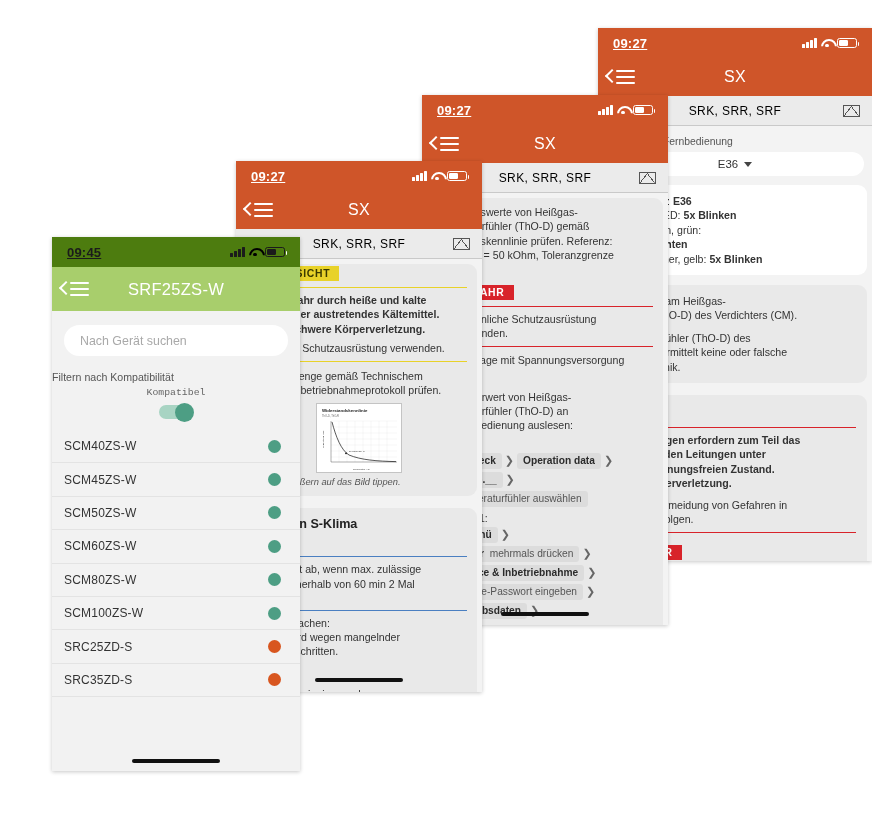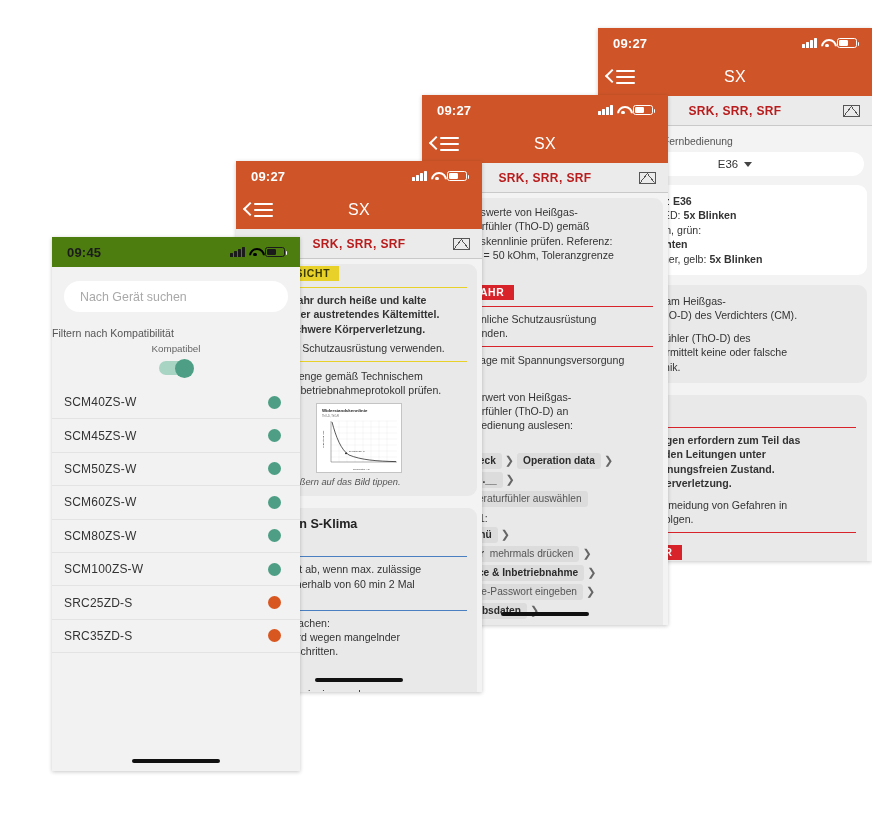--- a/index.html
+++ b/index.html
@@ -5,21 +5,21 @@
   * { box-sizing: border-box; margin:0; padding:0; }
   html,body { width:872px; height:818px; background:#ffffff; font-family:"Liberation Sans", sans-serif; }
   #stage { position:relative; width:872px; height:818px; overflow:hidden; background:#fff; }
 
   .phone { position:absolute; overflow:hidden; background:#f2f2f2;
            box-shadow:0 1px 4px rgba(0,0,0,.22); }
 
   
   .statusbar { height:30px; display:flex; align-items:center; justify-content:space-between;
                padding:0 15px; }
-  .clock { font-size:13px; font-weight:bold; color:#fff; letter-spacing:.2px; }
+  .clock { font-size:13px; font-weight:bold; color:#fff; letter-spacing:.2px;text-decoration:underline; }
   .sb-icons { display:flex; align-items:center; gap:4px; }
   .bars { display:flex; align-items:flex-end; gap:1.4px; height:10px; }
   .bars i { display:block; width:2.6px; background:#fff; border-radius:.5px; }
   .bars i:nth-child(1){height:4px} .bars i:nth-child(2){height:6px}
   .bars i:nth-child(3){height:8px} .bars i:nth-child(4){height:10px}
   .wifi { width:12px; height:10px; position:relative; }
   .wifi::before{ content:""; position:absolute; left:0; top:1px; width:12px; height:12px;
       border:2.2px solid #fff; border-radius:50%; clip-path:polygon(0 0,100% 0,100% 45%,0 45%); }
   .wifi::after{ content:""; position:absolute; left:4.4px; top:6.2px; width:3.2px; height:3.2px;
       background:#fff; border-radius:50%; }
@@ -37,21 +37,21 @@
   .chev-back { width:11px; height:18px; position:relative; z-index:2; }
   .chev-back::before{ content:""; position:absolute; left:2px; top:3px; width:8px; height:8px;
       border-left:2.2px solid #fff; border-bottom:2.2px solid #fff; transform:rotate(45deg); }
   .burger { width:19px; height:14px; display:flex; flex-direction:column;
             justify-content:space-between; z-index:2; }
   .burger i { display:block; height:2.2px; background:#fff; border-radius:1px; }
 
   
   .subhdr { height:30px; background:#ebebeb; border-bottom:1px solid #c9c9c9;
             display:flex; align-items:center; justify-content:center; position:relative; }
-  .subhdr .t { font-size:12px; font-weight:bold; color:#b91c1c; letter-spacing:.4px; }
+  .subhdr .t { font-size:12px; font-weight:normal; color:#000000; letter-spacing:.4px; }
   .mail { position:absolute; right:12px; top:50%; transform:translateY(-50%);
           width:17px; height:12px; border:1.3px solid #555; }
   .mail::before{ content:""; position:absolute; left:0; top:0; width:100%; height:100%;
      background:
        linear-gradient(to bottom right, transparent 46%, #555 46%, #555 54%, transparent 54%),
        linear-gradient(to bottom left,  transparent 46%, #555 46%, #555 54%, transparent 54%);
      background-size:50.5% 100%; background-repeat:no-repeat;
      background-position:left top, right top; }
 
   
@@ -100,21 +100,21 @@
             border-top:5px solid #444; }
   .lbl-grey { font-size:10.4px; color:#555; padding:2px 10px 0; }
 
   
   .search { background:#fff; border-radius:18px; height:31px; margin:14px 12px 0;
             display:flex; align-items:center; padding:0 16px; }
   .search span { font-size:12.4px; color:#a9a9a9; }
   .filt-title { font-size:10.6px; color:#555; margin-top:15px; }
   .filt-row { display:flex; margin-top:4px; }
   .filt-col { flex:1; text-align:center; }
-  .filt-col .cl { font-size:9.8px; color:#666; }
+  .filt-col .cl { font-size:9.8px; color:#666;font-family:Liberation Mono, monospace; }
   .tog { width:34px; height:14px; border-radius:8px; margin:7px auto 0; position:relative; }
   .tog i { position:absolute; top:-2.4px; width:19px; height:19px; border-radius:50%; }
   .tog.green { background:#a8d4c3; } .tog.green i { right:-1px; background:#4d9e84; }
   .tog.orange{ background:#f0a883; } .tog.orange i { right:-1px; background:#d8561f; }
 
   .dev-list { margin-top:11px; }
   .dev { height:33.4px; display:flex; align-items:center; justify-content:space-between;
          padding:0 19px 0 12px; border-bottom:1px solid #e3e3e3; }
   .dev .nm { font-size:12px; color:#333; letter-spacing:.2px; }
   .dot { width:13px; height:13px; border-radius:50%; }
@@ -453,20 +453,29 @@
             <i style="background:#1b1b1b"></i>
             <i style="background:#1b1b1b"></i>
             <i style="background:#1b1b1b"></i>
           </div>
         <div class="wifi" style="filter:brightness(0)"></div>
         <div class="batt" style="border-color:#1b1b1b">
             <span style="background:#1b1b1b"></span>
           </div>
       </div>
     </div>
+    <div class="navbar" style="background:#a8ce6c; position:relative; height:44px;">
+      <div class="chev-back"></div>
+      <div class="nav-title" style="font-size:16.5px">SRF25ZS-W</div>
+      <div class="burger">
+          <i></i>
+          <i></i>
+          <i></i>
+        </div>
+    </div>
 
     <div class="search">
       <span>Nach Gerät suchen</span>
     </div>
 
     <div class="filt-title">Filtern nach Kompatibilität</div>
     <div class="filt-row">
       <div class="filt-col">
         <div class="cl">Kompatibel</div>
         <div class="tog green">

